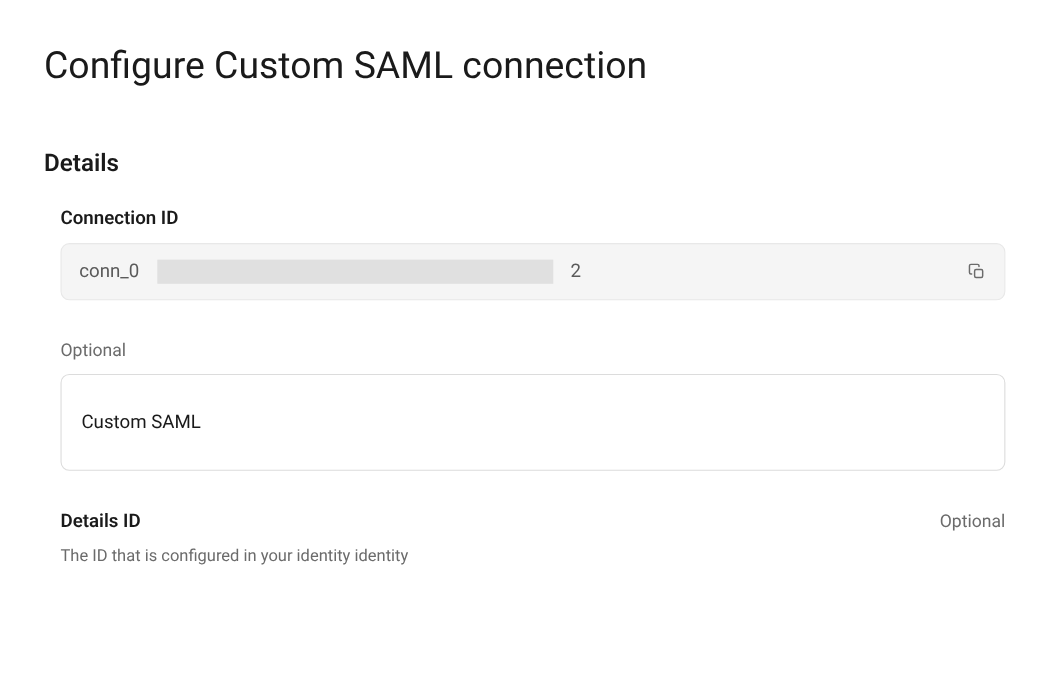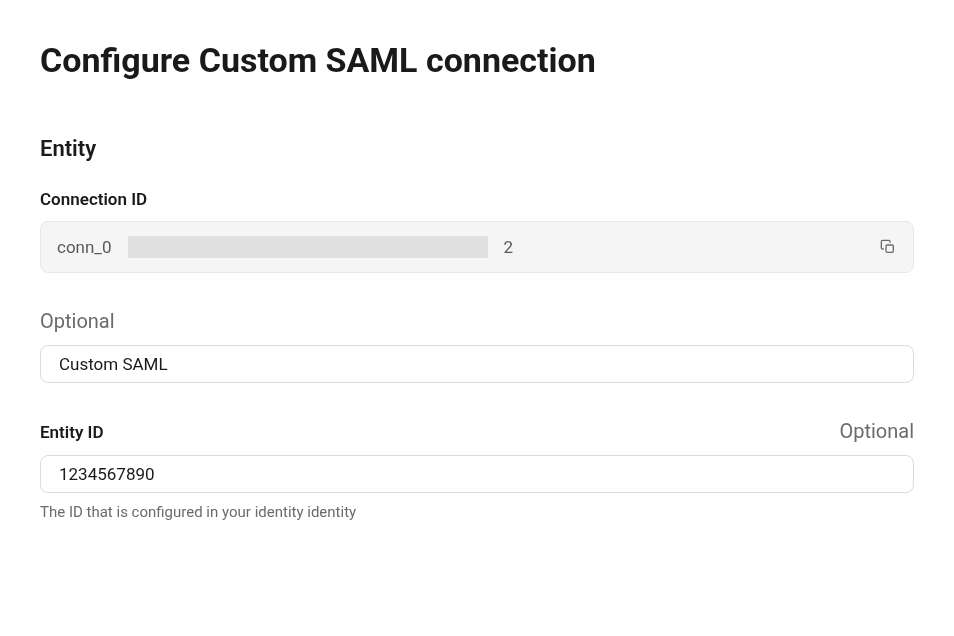--- a/index.html
+++ b/index.html
@@ -9,46 +9,47 @@
     }
     body {
       font-family: -apple-system, BlinkMacSystemFont, "Segoe UI", Roboto, Helvetica, Arial, sans-serif;
       background: #ffffff;
       color: #1a1a1a;
       padding: 40px;
       width: 954px;
     }
     .page-title {
       font-size: 34px;
-      font-weight: 700;
+      font-weight: 400;
       margin-bottom: 56px;
       color: #1a1a1a;
     }
     .section-title {
       font-size: 22px;
       font-weight: 600;
       margin-bottom: 28px;
       color: #1a1a1a;
     }
     .field {
       margin-bottom: 36px;
+      margin-left: 15px;
     }
     .field-header {
       display: flex;
       justify-content: space-between;
       align-items: baseline;
       margin-bottom: 12px;
     }
     .field-label {
       font-size: 17px;
       font-weight: 600;
       color: #1a1a1a;
     }
     .field-optional {
-      font-size: 20px;
+      font-size: 16px;
       font-weight: 400;
       color: #6b6b6b;
     }
     .readonly-box {
       display: flex;
       align-items: center;
       justify-content: space-between;
       background: #f5f5f5;
       border: 1px solid #e8e8e8;
       border-radius: 8px;
@@ -78,40 +79,40 @@
       color: #6b6b6b;
     }
     .copy-icon svg {
       width: 16px;
       height: 16px;
     }
     .text-input {
       width: 100%;
       border: 1px solid #dcdcdc;
       border-radius: 8px;
-      padding: 8px 18px;
+      padding: 33px 18px;
       font-size: 17px;
       color: #1a1a1a;
       background: #ffffff;
       outline: none;
       font-family: inherit;
     }
     .help-text {
       font-size: 15px;
       color: #6b6b6b;
       margin-top: 10px;
       font-weight: 400;
     }
   </style>
 </head>
 <body>
 
 <h1 class="page-title">Configure Custom SAML connection</h1>
 
-<h2 class="section-title">Entity</h2>
+<h2 class="section-title">Details</h2>
 
 <div class="field">
   <div class="field-header">
     <span class="field-label">Connection ID</span>
   </div>
   <div class="readonly-box">
     <span class="readonly-value">
       <span>conn_0</span>
       <span class="redact-box"></span>
       <span>2</span>
@@ -127,18 +128,17 @@
 
 <div class="field">
   <div class="field-header">
     <span class="field-optional">Optional</span>
   </div>
   <input type="text" class="text-input" value="Custom SAML" style="">
 </div>
 
 <div class="field">
   <div class="field-header">
-    <span class="field-label">Entity ID</span>
+    <span class="field-label">Details ID</span>
     <span class="field-optional">Optional</span>
   </div>
-  <input type="text" class="text-input" value="1234567890" style="">
   <div class="help-text">The ID that is configured in your identity identity</div>
 </div>
 
 </body></html>

